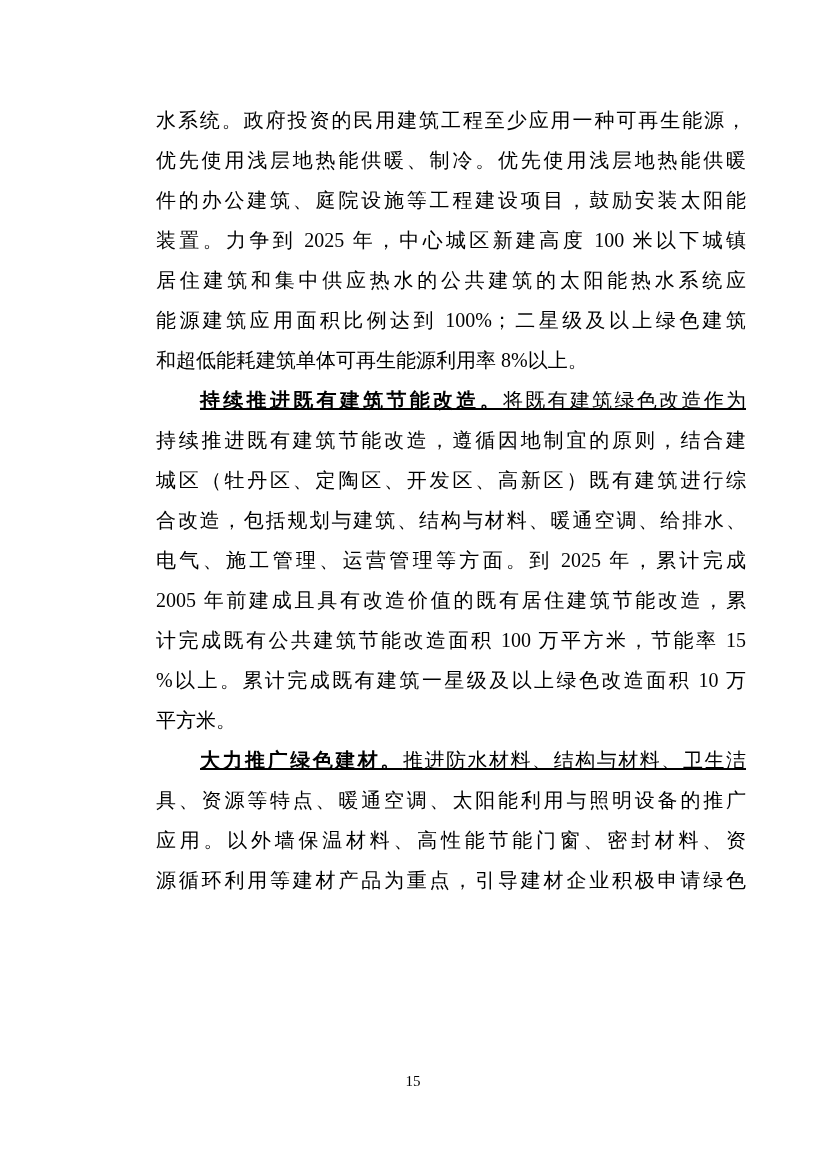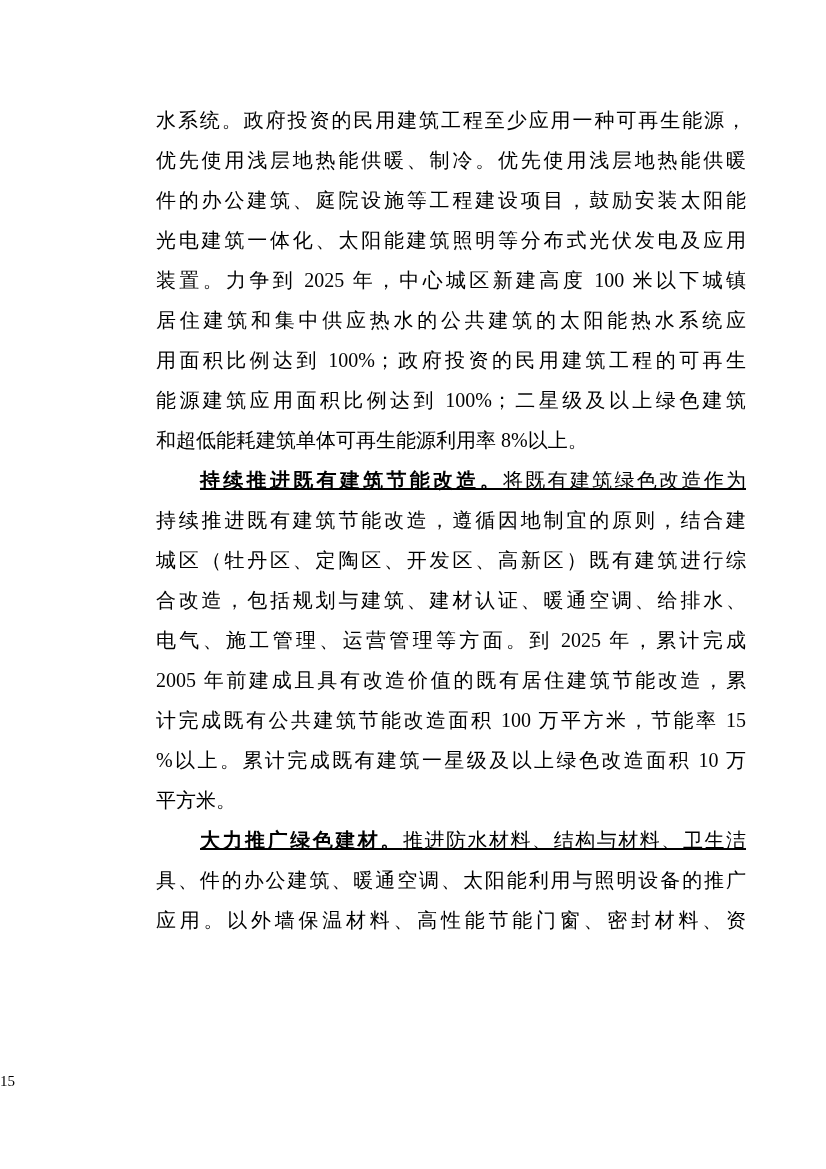--- a/index.html
+++ b/index.html
@@ -40,54 +40,53 @@
   }
   .line b {
     font-weight: 700;
     letter-spacing: 1px;
   }
   .page-footer {
     position: absolute;
     left: 0;
     top: 1072px;
     width: 826px;
-    text-align: left;
+    text-align: center;
     font-size: 15px;
     line-height: 18px;
     color: #000000;
   }
 </style>
 </head>
 <body>
 
 <div class="doc-body">
     <div class="para">
       <div class="line">水系统。政府投资的民用建筑工程至少应用一种可再生能源，</div>
       <div class="line">优先使用浅层地热能供暖、制冷。优先使用浅层地热能供暖</div>
       <div class="line">件的办公建筑、庭院设施等工程建设项目，鼓励安装太阳能</div>
-      <div class="line">光电建筑一体化、太阳能建筑照明等分布式光伏发电及应用</div>
       <div class="line">装置。力争到 2025 年，中心城区新建高度 100 米以下城镇</div>
       <div class="line">居住建筑和集中供应热水的公共建筑的太阳能热水系统应</div>
-      <div class="line">用面积比例达到 100%；政府投资的民用建筑工程的可再生</div>
       <div class="line">能源建筑应用面积比例达到 100%；二星级及以上绿色建筑</div>
       <div class="line last">和超低能耗建筑单体可再生能源利用率 8%以上。</div>
     </div>
     <div class="para">
       <div class="line indent"><b>持续推进既有建筑节能改造。</b><span>将既有建筑绿色改造作为</span></div>
       <div class="line">持续推进既有建筑节能改造，遵循因地制宜的原则，结合建</div>
       <div class="line">城区（牡丹区、定陶区、开发区、高新区）既有建筑进行综</div>
-      <div class="line">合改造，包括规划与建筑、建材认证、暖通空调、给排水、</div>
+      <div class="line">合改造，包括规划与建筑、结构与材料、暖通空调、给排水、</div>
       <div class="line">电气、施工管理、运营管理等方面。到 2025 年，累计完成</div>
       <div class="line">2005 年前建成且具有改造价值的既有居住建筑节能改造，累</div>
       <div class="line">计完成既有公共建筑节能改造面积 100 万平方米，节能率 15</div>
       <div class="line">%以上。累计完成既有建筑一星级及以上绿色改造面积 10 万</div>
       <div class="line last">平方米。</div>
     </div>
     <div class="para">
       <div class="line indent"><b>大力推广绿色建材。</b><span>推进防水材料、结构与材料、卫生洁</span></div>
-      <div class="line">具、件的办公建筑、暖通空调、太阳能利用与照明设备的推广</div>
+      <div class="line">具、资源等特点、暖通空调、太阳能利用与照明设备的推广</div>
       <div class="line">应用。以外墙保温材料、高性能节能门窗、密封材料、资</div>
+      <div class="line">源循环利用等建材产品为重点，引导建材企业积极申请绿色</div>
     </div>
   </div>
 
 <div class="page-footer">
   <span>15</span>
 </div>
 
 </body></html>

